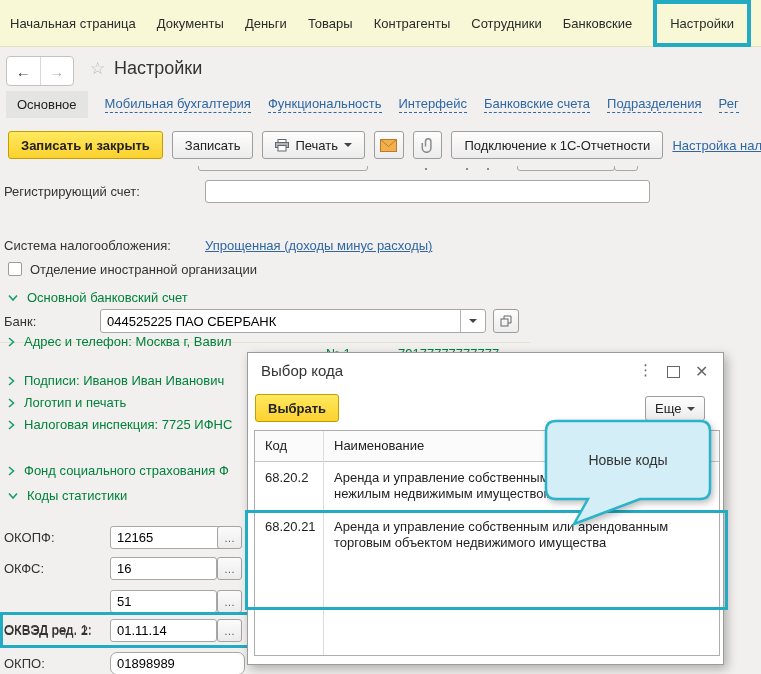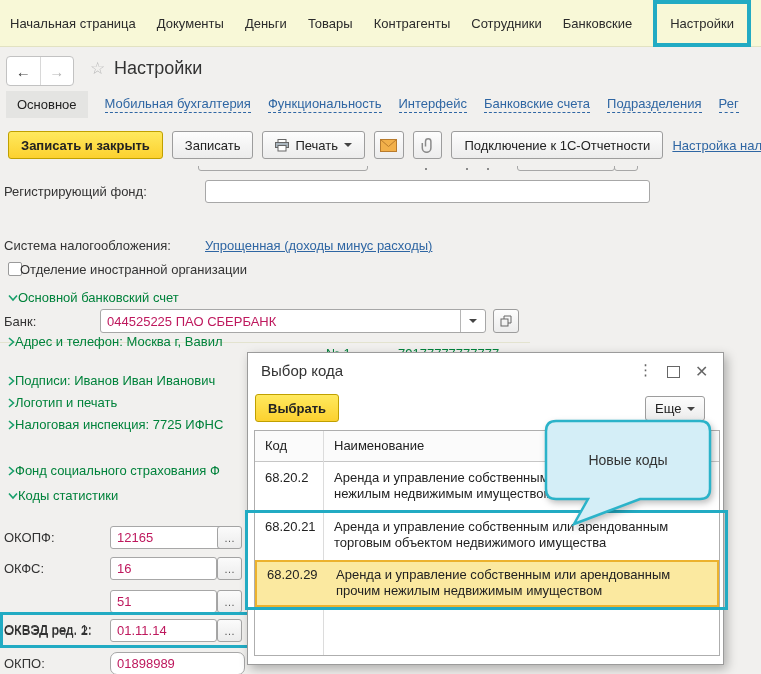--- a/index.html
+++ b/index.html
@@ -35,25 +35,25 @@
   .btn-yellow{background:linear-gradient(#ffe95e,#fcd12f);border:1px solid #c0a000;font-weight:bold;}
   .btn-icon{width:30px;padding:0;}
   .caret{display:inline-block;width:0;height:0;border-left:4px solid transparent;border-right:4px solid transparent;
          border-top:4px solid #444;margin-left:6px;}
   .toolbar-link{color:#2f66a3;text-decoration:underline;white-space:nowrap;overflow:hidden;cursor:pointer;}
   
   .content{position:absolute;left:0;top:166px;width:761px;height:508px;overflow:hidden;}
   .abs{position:absolute;}
   .flabel{color:#333;}
   .input{background:#fff;border:1px solid #a7a7a7;border-radius:3px;box-sizing:border-box;
-         display:flex;align-items:center;padding:0 6px;color:#be185d;}
+         display:flex;align-items:center;padding:0 6px;color:#000000;}
   .hint{color:#626262;}
   .link{color:#2f66a3;text-decoration:underline;cursor:pointer;}
   .checkbox{width:14px;height:14px;background:#fff;border:1px solid #9a9a9a;border-radius:2px;box-sizing:border-box;}
-  .sect{color:#00823b;cursor:pointer;display:flex;align-items:center;white-space:nowrap;}
+  .sect{color:#00823b;cursor:pointer;display:flex;align-items:center;gap:9px;white-space:nowrap;}
   .greenfrag{color:#00823b;white-space:nowrap;}
   .divline{height:1px;background:#e3e3cf;}
   .more-btn{width:25px;height:23px;background:linear-gradient(#fbfbfb,#ececec);border:1px solid #a3a3a3;
             border-radius:3px;display:flex;align-items:center;justify-content:center;color:#555;
             font-size:11px;box-sizing:border-box;cursor:pointer;}
   .help{color:#2f66a3;font-weight:bold;cursor:pointer;}
   .teal-box{border:3px solid #22abc3;box-sizing:border-box;pointer-events:none;}
   .dot{width:2px;height:2px;background:#8a8a8a;position:absolute;}
   .combo-caret-btn{margin-left:auto;height:100%;width:24px;border-left:1px solid #b5b5b5;
                    display:flex;align-items:center;justify-content:center;cursor:pointer;}
@@ -145,29 +145,29 @@
 
   <div class="content">
 
     <div class="abs input" style="left:198px;top:-17px;width:170px;height:22px;background:transparent;"></div>
     <div class="dot" style="left:425px;top:2px;"></div>
     <div class="dot" style="left:466px;top:2px;"></div>
     <div class="dot" style="left:487px;top:2px;"></div>
     <div class="abs input" style="left:517px;top:-17px;width:98px;height:22px;background:transparent;"></div>
     <div class="abs input" style="left:614px;top:-17px;width:24px;height:22px;background:transparent;"></div>
 
-    <span class="abs flabel" style="left:4px;top:18px;">Регистрирующий фонд:</span>
+    <span class="abs flabel" style="left:4px;top:18px;">Регистрирующий счет:</span>
     <div class="abs input" style="left:205px;top:14px;width:445px;height:23px;"></div>
 
 
     <span class="abs flabel" style="left:4px;top:72px;">Система налогообложения:</span>
     <span class="abs link" style="left:205px;top:72px;">Упрощенная (доходы минус расходы)</span>
 
     <div class="abs checkbox" style="left:8px;top:96px;"></div>
-    <span class="abs flabel" style="left:20px;top:96px;">Отделение иностранной организации</span>
+    <span class="abs flabel" style="left:30px;top:96px;">Отделение иностранной организации</span>
 
     <div class="abs sect" style="left:8px;top:124px;">
       <svg width="10" height="8">
           <polyline points="1,1.5 5,6 9,1.5" fill="none" stroke="#18a06c" stroke-width="1.6"></polyline>
         </svg>
       <span>Основной банковский счет</span>
     </div>
     <span class="abs flabel" style="left:4px;top:148px;">Банк:</span>
     <div class="abs input" style="left:100px;top:143px;width:386px;height:24px;padding-right:0;">
       <span>044525225 ПАО СБЕРБАНК</span>
@@ -272,24 +272,20 @@
         <span class="mcell-code">68.20.2</span>
         <span class="mcell-name">Аренда и управление собственным или арендованным нежилым недвижимым имуществом</span>
       </div>
       <div class="row-sep" style="top:80px;"></div>
 
       <div class="mrow" style="top:81px;height:47px;">
         <span class="mcell-code">68.20.21</span>
         <span class="mcell-name">Аренда и управление собственным или арендованным торговым объектом недвижимого имущества</span>
       </div>
 
-      <div class="mrow mrow-selected" style="top:129px;height:47px;">
-        <span class="mcell-code" style="top:5px;">68.20.29</span>
-        <span class="mcell-name" style="top:5px;">Аренда и управление собственным или арендованным прочим нежилым недвижимым имуществом</span>
-      </div>
     </div>
 
     <div class="teal-box" style="position:absolute;left:-3px;top:157px;width:483px;height:100px;z-index:12;"></div>
   </div>
 
   <svg class="callout" width="178" height="113">
     <path d="M16 4 H160 Q170 4 170 14 V72 Q170 82 160 82 H100 L34 107 L48 82 H16 Q6 82 6 72 V14 Q6 4 16 4 Z" fill="#d4eef7" stroke="#2bb3c9" stroke-width="2.5"></path>
     <text x="88" y="48" text-anchor="middle" font-size="14" fill="#333" font-family="Liberation Sans, sans-serif">Новые коды</text>
   </svg>
 

